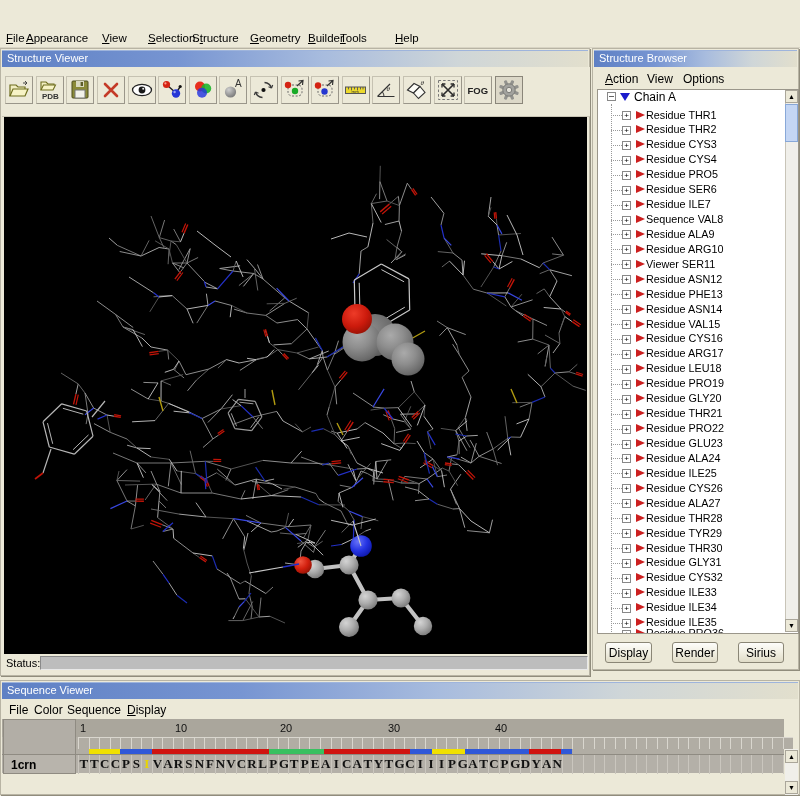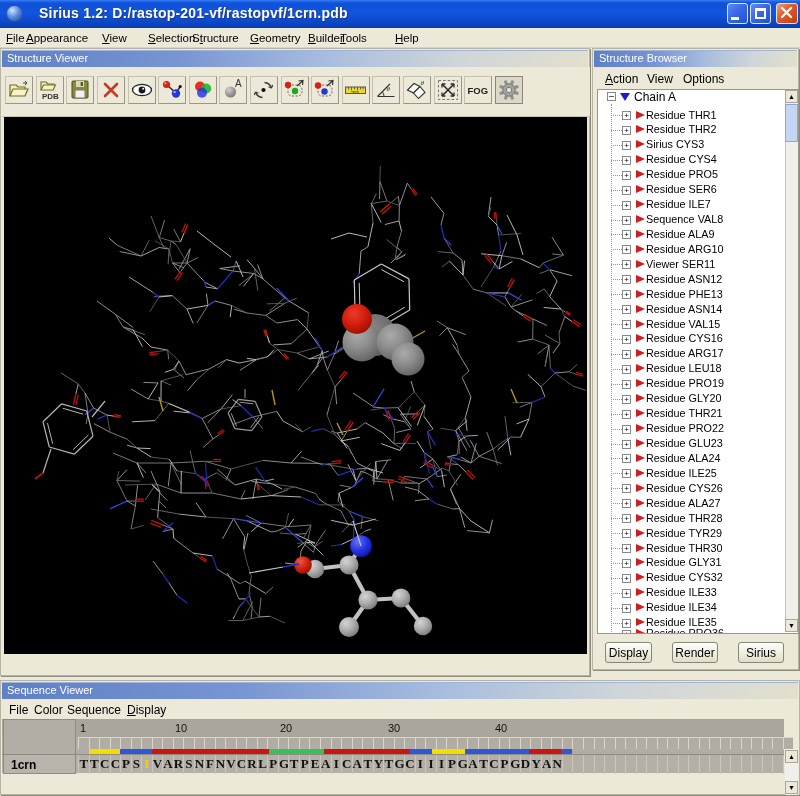--- a/index.html
+++ b/index.html
@@ -64,34 +64,20 @@
  border-top:1px solid #d9d6ce; background:#b1ada4; }
 .annorow { position:absolute; left:1px; top:68px; width:782px; height:5px; background:#b1ada4; }
 .seqrow { position:absolute; left:1px; top:73px; width:782px; height:19px; background:#b4b0a8;
  border-top:1px solid #8f8b82; }
 .sc { position:absolute; top:0; width:10.52px; height:19px; border-left:1px solid #cac6be;
  font-family:"Liberation Serif",serif; font-weight:bold; font-size:13px; text-align:center; padding-top:1px; color:#111; }
 </style></head>
 <body>
 <div id="app">
 
-<div class="titlebar">
- <div class="ticon"></div>
- <div class="ttext">Sirius 1.2: D:/rastop-201-vf/rastopvf/1crn.pdb</div>
- <div class="wbtn wmin" style="left:727px">
-        <div style="position:absolute;left:3px;bottom:3px;width:8px;height:3px;background:#fff"></div>
-      </div>
- <div class="wbtn wmax" style="left:750px">
-        <div style="position:absolute;left:4px;top:4px;width:11px;height:11px;border:2px solid #fff;border-top-width:3px"></div>
-      </div>
- <div class="wbtn wclose" style="left:776px;width:22px">
-  <svg width="20" height="19">
-          <path d="M5 4 L14 13 M14 4 L5 13" stroke="#fff" stroke-width="2.4" stroke-linecap="round"></path>
-        </svg></div>
-</div>
 
 <div class="menubar">
  <span class="mi" style="left:6px"><u>F</u>ile</span>
  <span class="mi" style="left:26px"><u>A</u>ppearance</span>
  <span class="mi" style="left:102px"><u>V</u>iew</span>
  <span class="mi" style="left:148px"><u>S</u>election</span>
  <span class="mi" style="left:192px">S<u>t</u>ructure</span>
  <span class="mi" style="left:250px"><u>G</u>eometry</span>
  <span class="mi" style="left:308px"><u>B</u>uilder</span>
  <span class="mi" style="left:340px"><u>T</u>ools</span>
@@ -309,20 +295,24 @@
 <circle cx="364.0" cy="483.0" r="9.6" fill="url(#bg)"></circle>
 <circle cx="345.0" cy="510.0" r="10.0" fill="url(#bg)"></circle>
 <circle cx="397.0" cy="481.0" r="9.4" fill="url(#bg)"></circle>
 <circle cx="419.0" cy="509.0" r="9.2" fill="url(#bg)"></circle>
 <circle cx="299.0" cy="448.0" r="8.8" fill="url(#br)"></circle>
 <circle cx="357.0" cy="429.0" r="10.8" fill="url(#bb)"></circle>
 <path d="M349.0 404.0L357.0 429.0 M245.0 456.0L279.0 450.0" stroke="#c8c8c8" stroke-width="1.1" fill="none"></path>
           <path d="M279.0 450.0L295.0 447.0" stroke="#2330c8" stroke-width="1.6" fill="none"></path>
 </svg>
       </div>
+ <div class="statusrow">
+        <span style="position:absolute;left:2px;top:2px">Status:</span>
+        <div class="statusfld"></div>
+      </div>
 </div>
 
 <div class="frame" style="left:592px;top:48px;width:207px;height:622px">
  <div class="phead">Structure Browser</div>
  <span class="rmenu" style="left:12px;top:23px"><u>A</u>ction</span>
  <span class="rmenu" style="left:54px;top:23px">View</span>
  <span class="rmenu" style="left:90px;top:23px">Options</span>
  <div class="tree">
    <div class="vdots"></div>
    <div style="position:absolute;left:9px;top:2px;width:9px;height:9px;border:1px solid #888;background:#fff;font-size:9px;line-height:7px;text-align:center">–</div>
@@ -337,21 +327,21 @@
 <div class="trow" style="top:32.9px">
 <span class="hdot"></span>
           <span class="pbox">+</span>
           <span class="rarw"></span>
           <span class="rtxt">Residue THR2</span>
         </div>
 <div class="trow" style="top:47.9px">
 <span class="hdot"></span>
           <span class="pbox">+</span>
           <span class="rarw"></span>
-          <span class="rtxt">Sirius CYS3</span>
+          <span class="rtxt">Residue CYS3</span>
         </div>
 <div class="trow" style="top:62.8px">
 <span class="hdot"></span>
           <span class="pbox">+</span>
           <span class="rarw"></span>
           <span class="rtxt">Residue CYS4</span>
         </div>
 <div class="trow" style="top:77.7px">
 <span class="hdot"></span>
           <span class="pbox">+</span>

